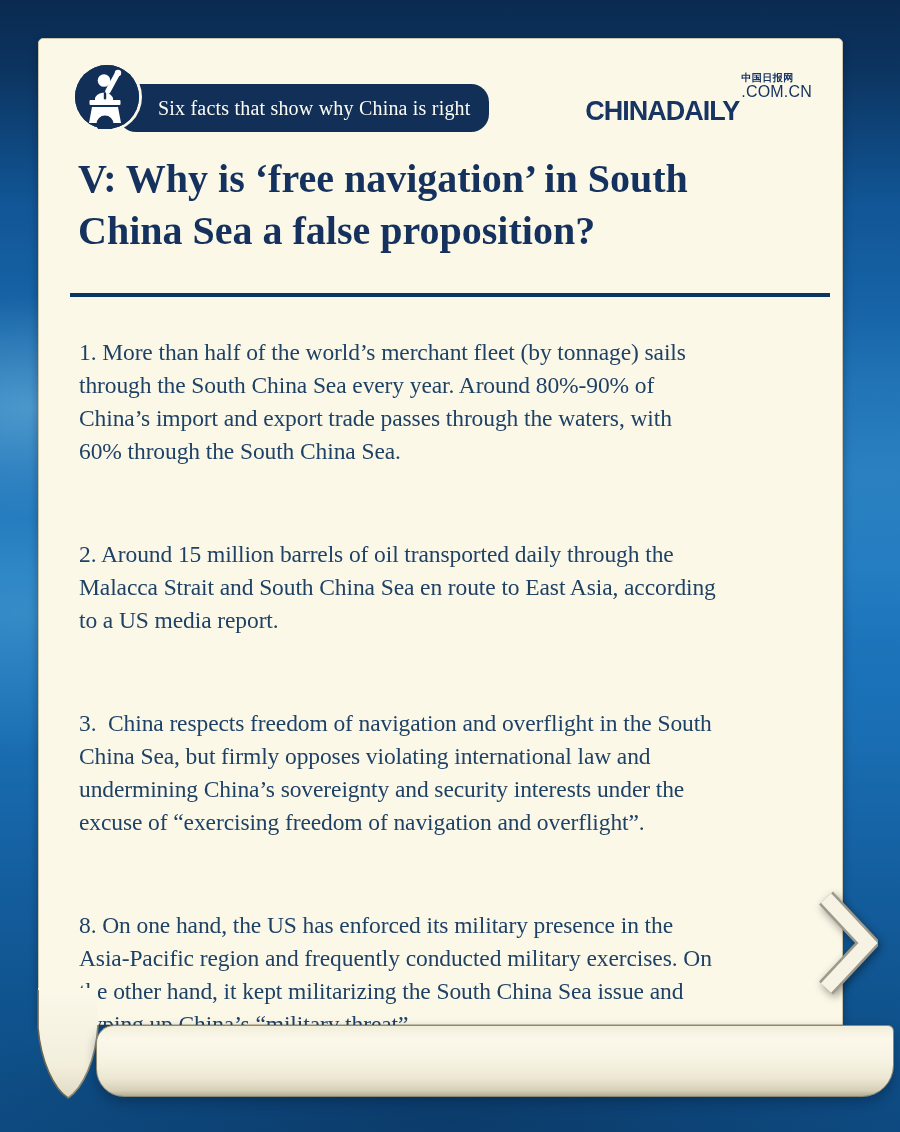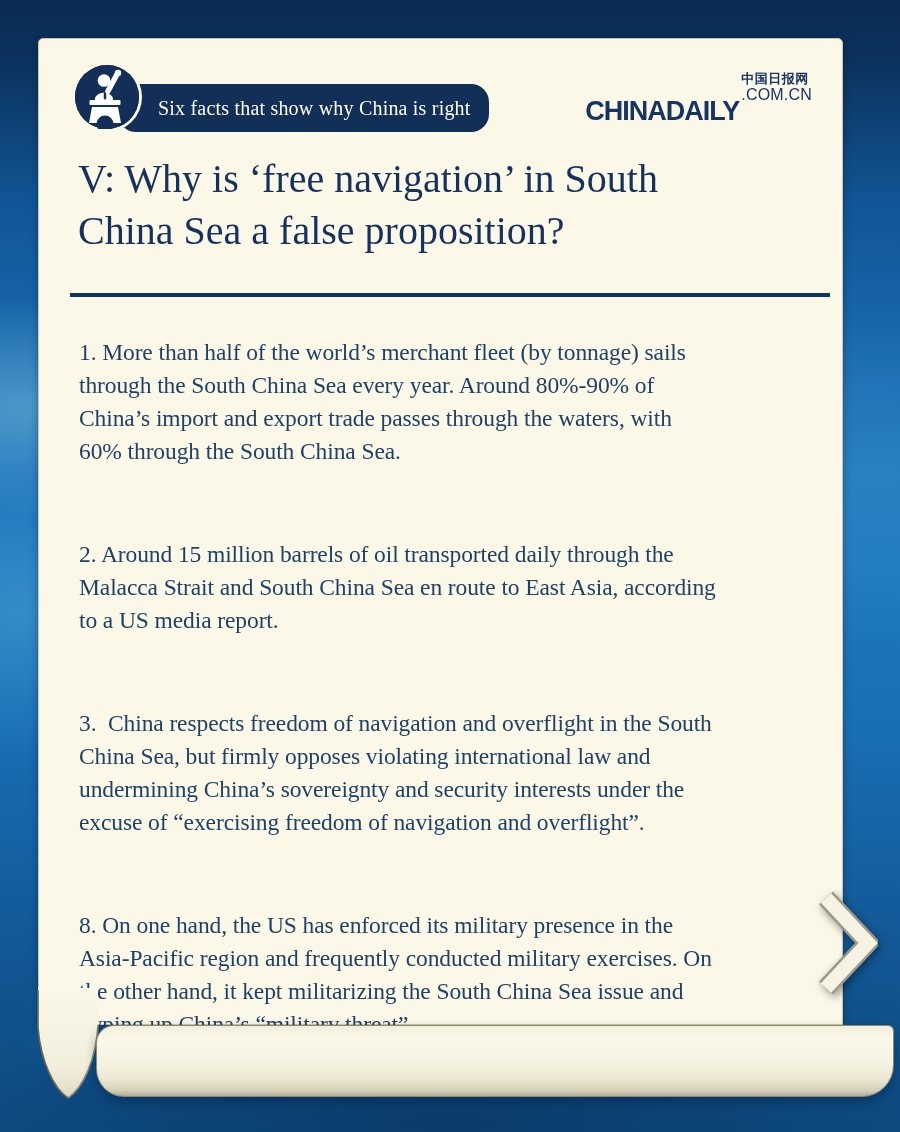--- a/index.html
+++ b/index.html
@@ -34,25 +34,25 @@
   .badge-pill span {
     color:#fdfcf3; font-size:20px; letter-spacing:0.2px; white-space:nowrap;
   }
   .logo {
     position:absolute; top:31px; right:30px; z-index:2;
     display:flex; align-items:flex-start; color:#173463;
     font-family:"Liberation Sans","DejaVu Sans",sans-serif;
   }
   .logo-main { font-weight:bold; font-size:27px; letter-spacing:-1px; line-height:1;margin-top:28px; }
   .logo-side { display:flex; flex-direction:column; margin-left:2px; padding-top:2px; }
-  .logo-cn  { font-size:13px;  font-weight:bold; line-height:1.15; letter-spacing:0.5px; }
+  .logo-cn  { font-size:10px;  font-weight:bold; line-height:1.15; letter-spacing:0.5px; }
   .logo-domain { font-size:16px; font-weight:normal; line-height:1; letter-spacing:0.2px; }
   .title {
     position:absolute; left:39px; top:114px; width:760px; margin:0;
-    font-weight:400; font-size:40px; line-height:52px; color:#15325e;
+    font-weight:700; font-size:40px; line-height:52px; color:#15325e;
     white-space:pre-wrap;
   }
   .divider { position:absolute; left:31px; top:254px; width:760px; height:4px; background:#0c3564; }
   .facts {
     position:absolute; left:40px; top:297px; width:760px;
     font-size:23.5px; line-height:33px; color:#1e4166; letter-spacing:-0.1px;
   }
   .facts p { margin:0 0 70px 0; white-space:pre-wrap; }
   .curl { position:absolute; left:28px; top:988px; width:84px; height:116px; z-index:2; }
   .roll {

